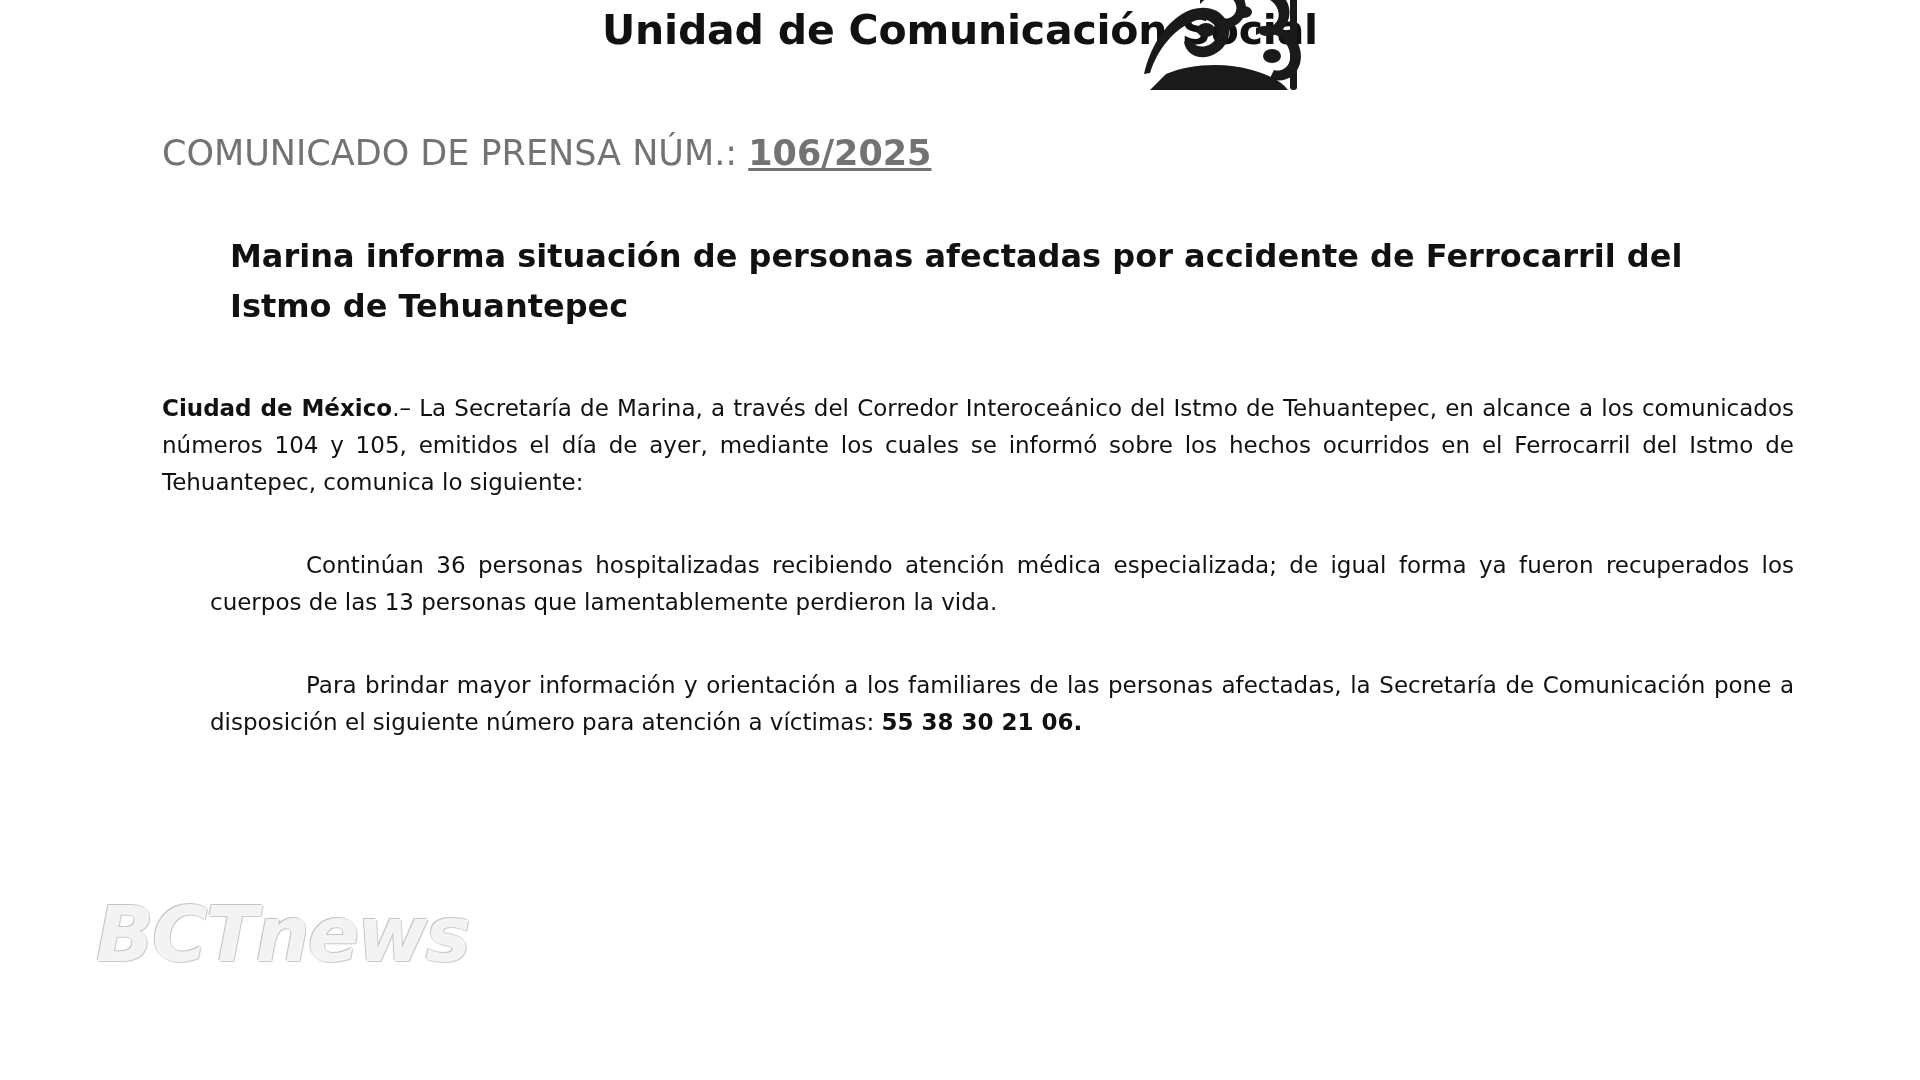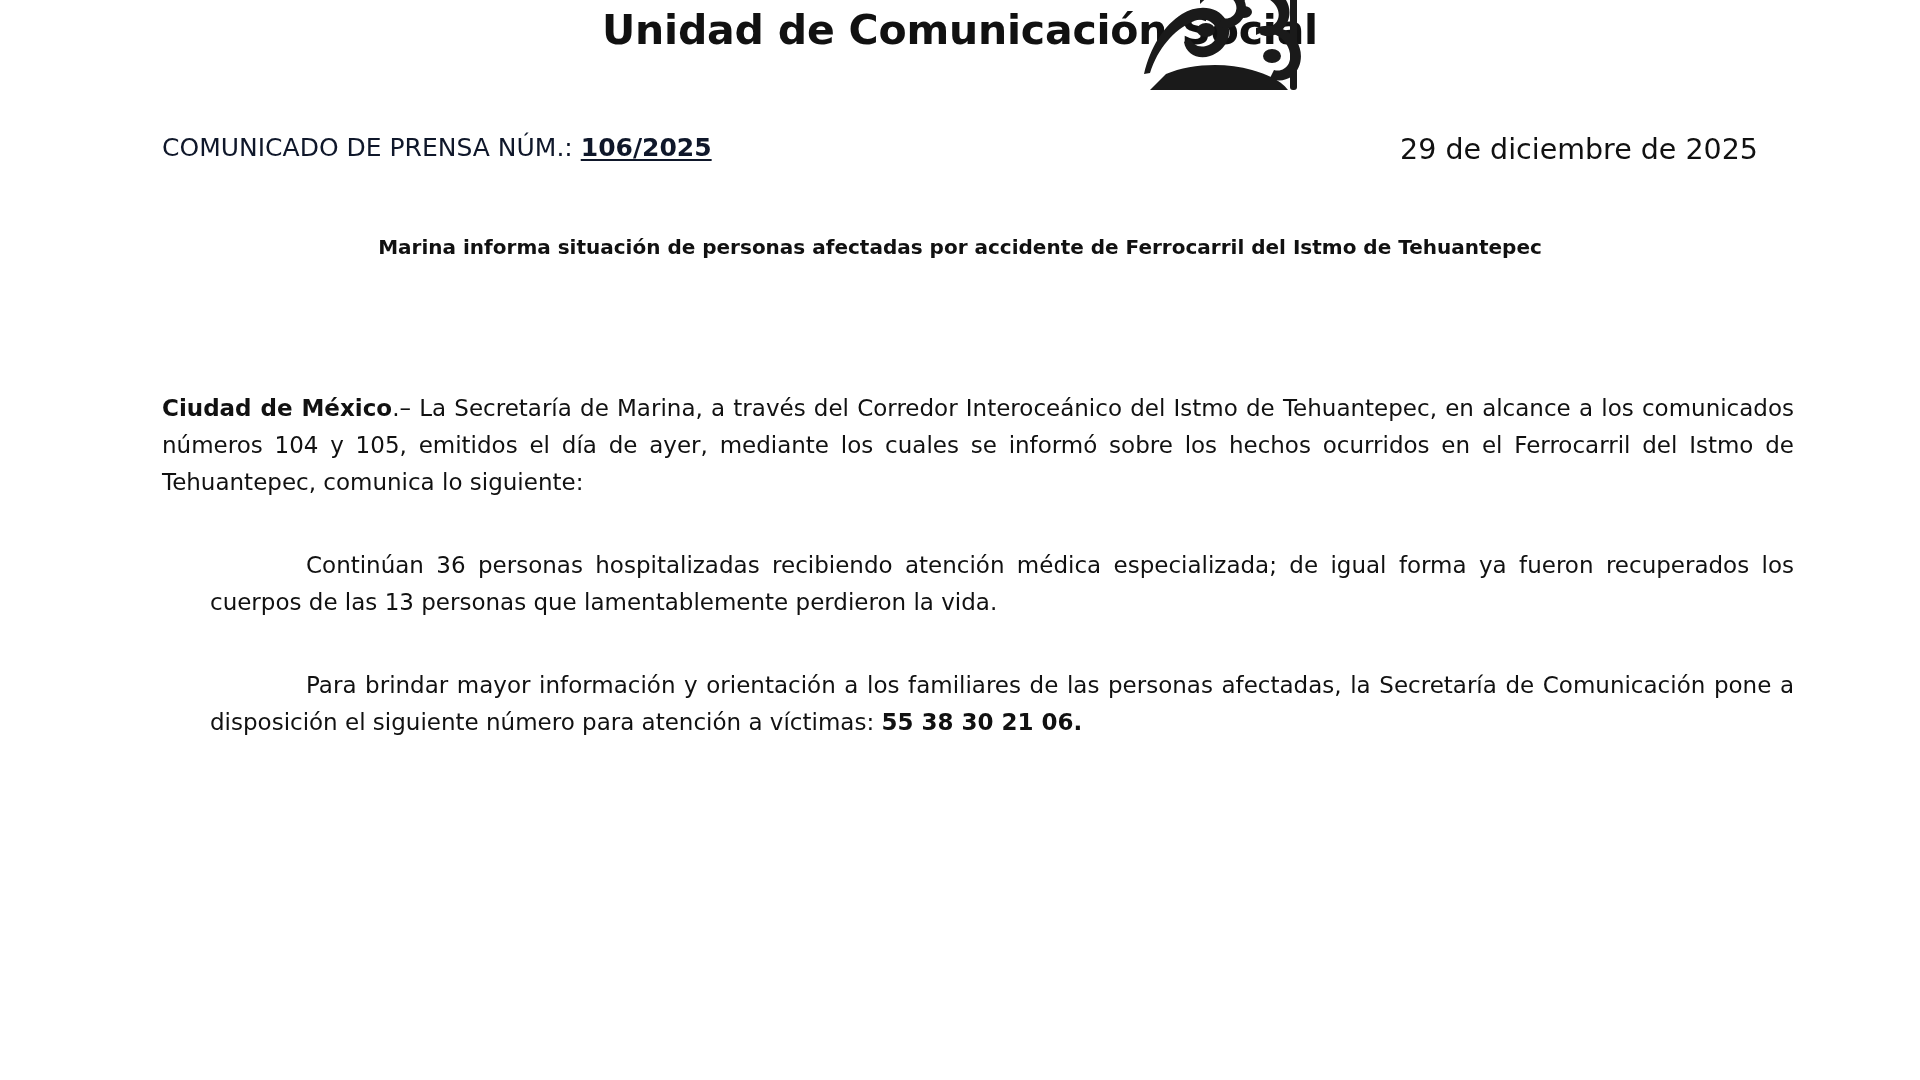--- a/index.html
+++ b/index.html
@@ -58,22 +58,22 @@
     position: absolute;
     top: 133px;
     left: 162px;
     right: 162px;
     height: 42px;
   }
   .meta-left {
     position: absolute;
     left: 0;
     top: 0;
-    font-size: 25px;
-    color: #0f172a;
+    font-size: 35px;
+    color: #737373;
     white-space: nowrap;
   }
   .meta-left .label { font-weight: normal; }
   .meta-left .num {
     font-weight: bold;
     text-decoration: underline;
     text-underline-offset: 3px;
   }
   .meta-right {
     position: absolute;
@@ -83,22 +83,22 @@
     color: #111111;
     white-space: nowrap;
   }
 
   
   .doc-title {
     position: absolute;
     top: 232px;
     left: 230px;
     width: 1460px;
-    text-align: center;
-    font-size: 20px;
+    text-align: left;
+    font-size: 32px;
     font-weight: bold;
     line-height: 1.56;
     color: #111111;
   }
 
   
   .body-text {
     position: absolute;
     top: 390px;
     left: 162px;
@@ -158,35 +158,35 @@
         </g>
       </svg>
     </div>
   </div>
 
   <div class="meta-row">
     <div class="meta-left">
       <span class="label">COMUNICADO DE PRENSA NÚM.:</span>
       <span class="num">106/2025</span>
     </div>
-    <div class="meta-right">29 de diciembre de 2025</div>
   </div>
 
   <div class="doc-title">Marina informa situación de personas afectadas por accidente de Ferrocarril del Istmo de Tehuantepec</div>
 
   <div class="body-text">
 
     <p class="para">
       <b>Ciudad de México</b><span>.– La Secretaría de Marina, a través del Corredor Interoceánico del Istmo de Tehuantepec, en alcance a los comunicados números 104 y 105, emitidos el día de ayer, mediante los cuales se informó sobre los hechos ocurridos en el Ferrocarril del Istmo de Tehuantepec, comunica lo siguiente:</span>
     </p>
 
     <p class="para indent">
       <span>Continúan 36 personas hospitalizadas recibiendo atención médica especializada; de igual forma ya fueron recuperados los cuerpos de las 13 personas que lamentablemente perdieron la vida.</span>
     </p>
 
     <p class="para indent">
       <span>Para brindar mayor información y orientación a los familiares de las personas afectadas, la Secretaría de Comunicación pone a disposición el siguiente número para atención a víctimas: </span><b>55 38 30 21 06.</b>
     </p>
 
   </div>
 
+  <div class="watermark">BCTnews</div>
 
 </div>
 
 </body></html>

